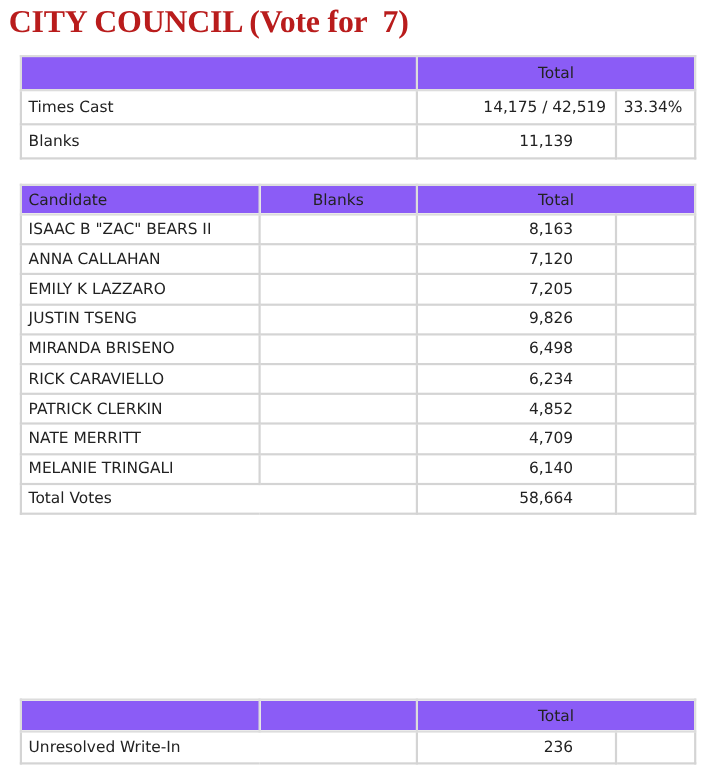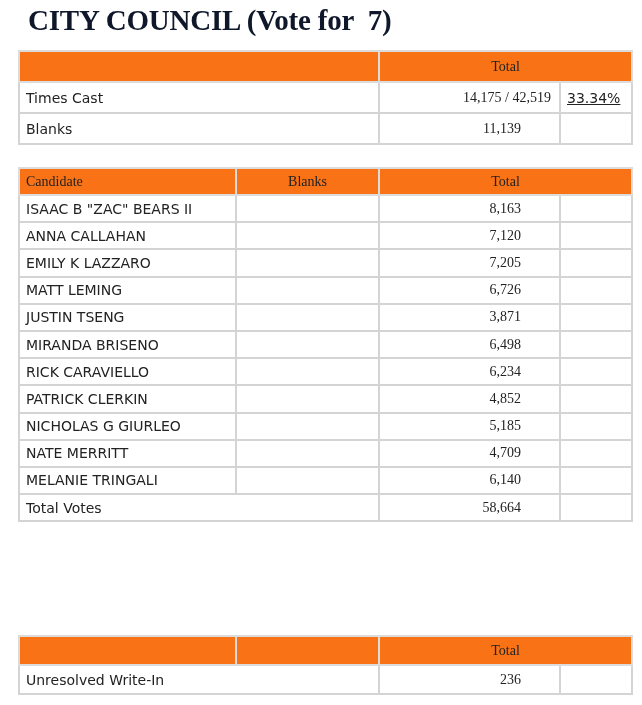--- a/index.html
+++ b/index.html
@@ -1,27 +1,27 @@
 <!DOCTYPE html>
 <html><head>
 <meta charset="utf-8">
 <style>
   html, body { margin: 0; padding: 0; background: #ffffff; }
   body { width: 642px; height: 705px; position: relative; overflow: hidden;
          font-family: "DejaVu Sans", "Liberation Sans", sans-serif; color: #222; }
-  .title { position: absolute; left: 28px; top: 4px; margin: 0;
+  .title { position: absolute; left: 8px; top: 4px; margin: 0;
            font-family: "Liberation Serif", "DejaVu Serif", serif;
-           font-weight: bold; font-size: 29px; color: #0f172a; letter-spacing: -0.2px; white-space: pre; }
+           font-weight: bold; font-size: 29px; color: #b91c1c; letter-spacing: -0.2px; white-space: pre; }
   table { position: absolute; left: 18px; width: 613px; border-collapse: collapse; table-layout: fixed; font-size: 14px; }
   td, th { border: 2px solid #d4d4d4; padding: 0 6px; height: 25px; font-weight: normal; white-space: nowrap; overflow: hidden; }
-  thead tr, .hdr { background: #f97316; font-family: Liberation Serif, serif; }
+  thead tr, .hdr { background: #8b5cf6; }
   .hdr td, .hdr th { border-color: #dcdcdc; }
-  .num { text-align: right; padding-right: 38px; font-family: Liberation Serif, serif; }
+  .num { text-align: right; padding-right: 38px; }
   .ctr { text-align: center; }
-  .pct { text-align: right; padding-right: 18px; text-decoration: underline; }
+  .pct { text-align: right; padding-right: 18px; }
   #t1 { top: 50px; }
   #t2 { top: 167px; }
   #t3 { top: 635px; }
   #t1 td, #t1 th { height: 29px; }
   #t2 tbody td { height: 25.2px; }
   #t3 td, #t3 th { height: 27px; }
 </style>
 </head>
 <body>
 
@@ -78,53 +78,41 @@
         <td class="num">7,120</td>
         <td></td>
       </tr>
     <tr>
         <td>EMILY K LAZZARO</td>
         <td></td>
         <td class="num">7,205</td>
         <td></td>
       </tr>
     <tr>
-        <td>MATT LEMING</td>
-        <td></td>
-        <td class="num">6,726</td>
-        <td></td>
-      </tr>
-    <tr>
         <td>JUSTIN TSENG</td>
         <td></td>
-        <td class="num">3,871</td>
+        <td class="num">9,826</td>
         <td></td>
       </tr>
     <tr>
         <td>MIRANDA BRISENO</td>
         <td></td>
         <td class="num">6,498</td>
         <td></td>
       </tr>
     <tr>
         <td>RICK CARAVIELLO</td>
         <td></td>
         <td class="num">6,234</td>
         <td></td>
       </tr>
     <tr>
         <td>PATRICK CLERKIN</td>
         <td></td>
         <td class="num">4,852</td>
-        <td></td>
-      </tr>
-    <tr>
-        <td>NICHOLAS G GIURLEO</td>
-        <td></td>
-        <td class="num">5,185</td>
         <td></td>
       </tr>
     <tr>
         <td>NATE MERRITT</td>
         <td></td>
         <td class="num">4,709</td>
         <td></td>
       </tr>
     <tr>
         <td>MELANIE TRINGALI</td>

